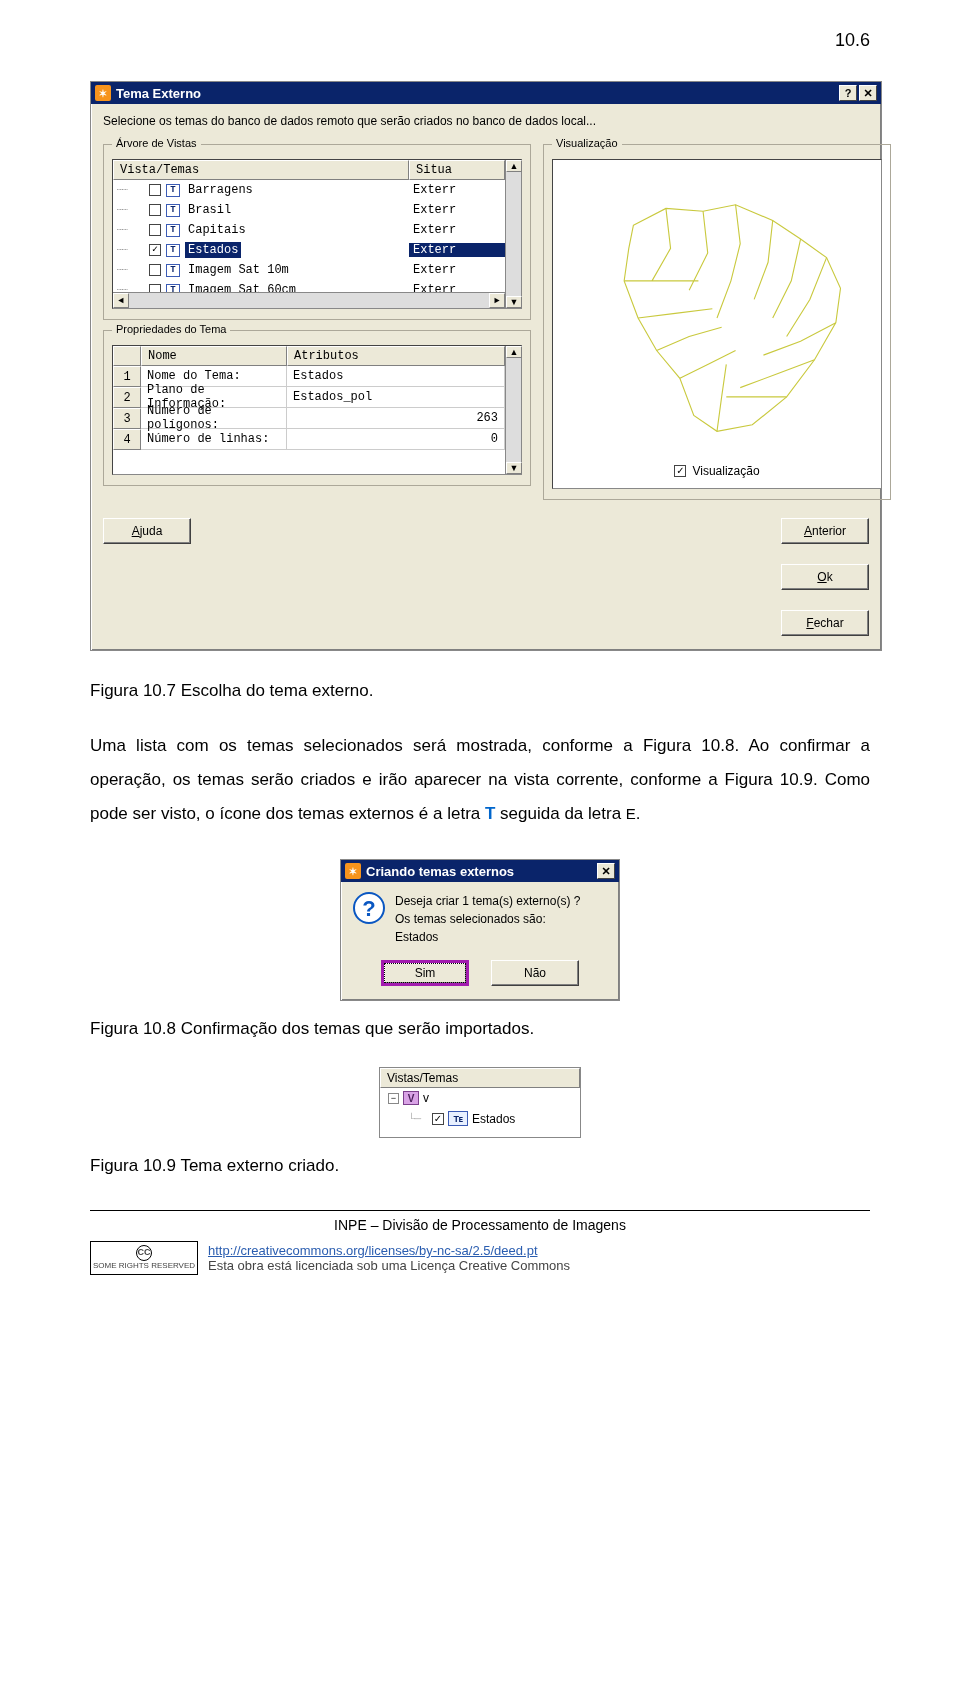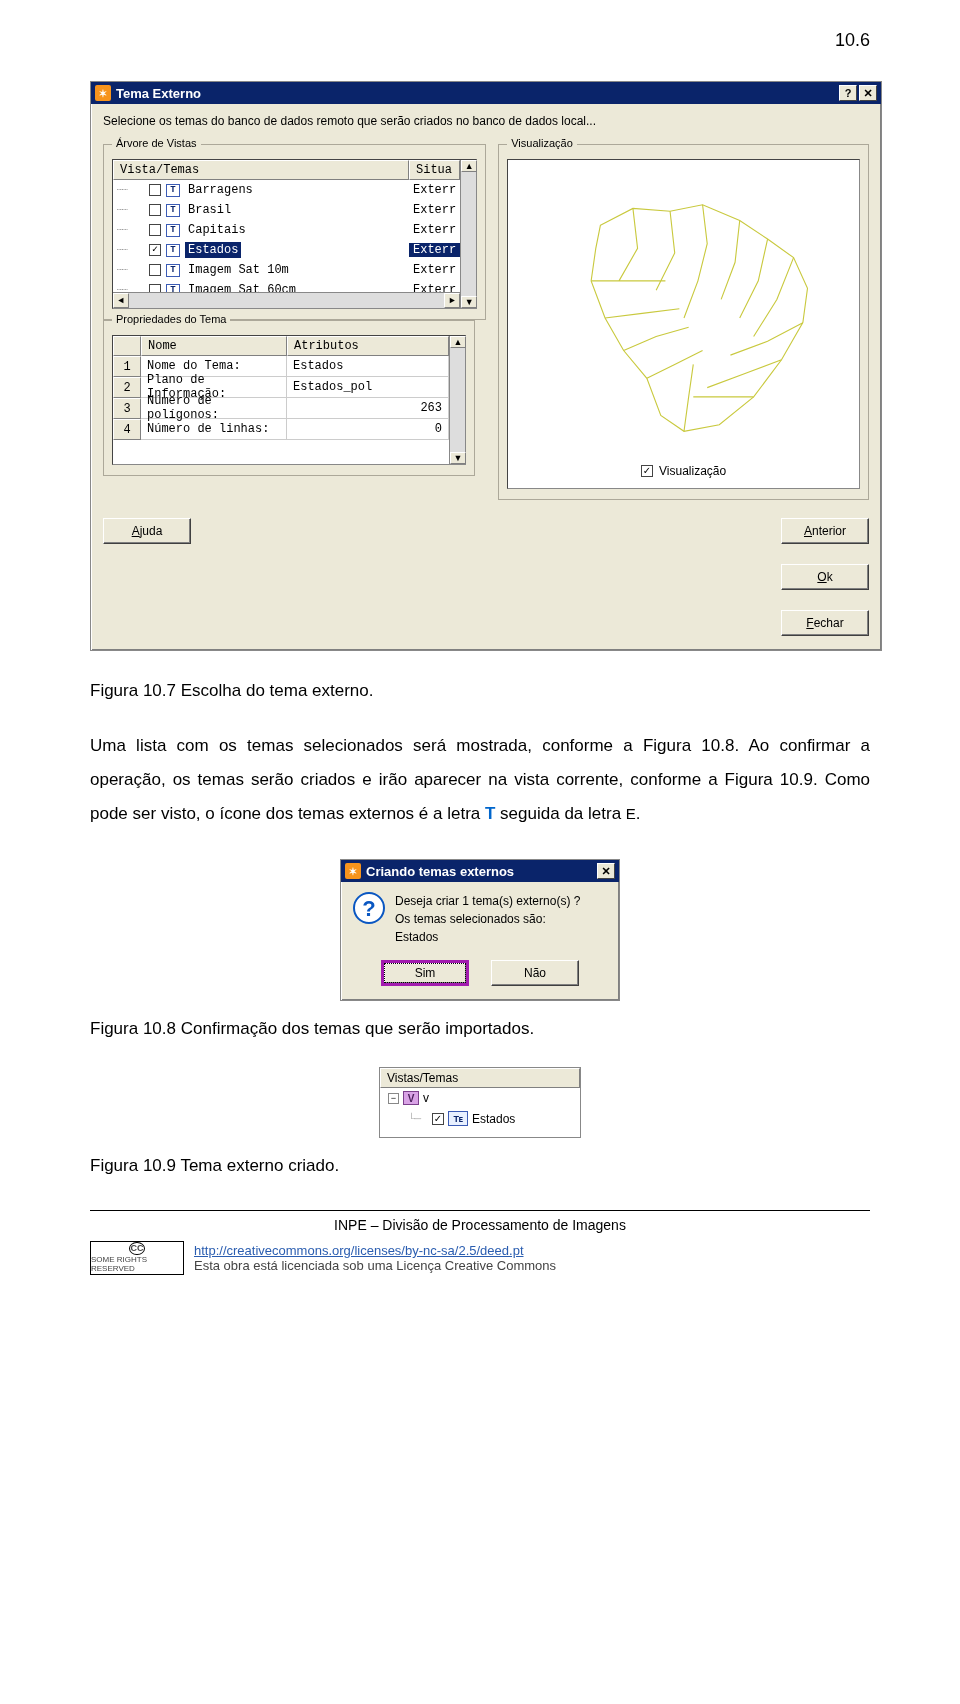--- a/index.html
+++ b/index.html
@@ -83,21 +83,21 @@
     position: absolute;
     top: -8px;
     left: 8px;
     background: #ece9d8;
     padding: 0 4px;
     font-size: 11px;
     text-align: right;
   }
   .tree-group { flex: 0 0 372px; }
   .viz-group { flex: 1; }
-  .props-group { width: 372px; margin-top: 0; }
+  .props-group { width: 428px; margin-top: 10px; }
   
   .table-wrap {
     background: #fff;
     border: 1px solid #888;
     border-top-color: #444; border-left-color: #444;
     height: 150px;
     display: flex;
     flex-direction: column;
   }
   .table-wrap.props { height: 130px; }
@@ -357,21 +357,21 @@
     margin-bottom: 8px;
   }
   .cc-row {
     display: flex;
     align-items: center;
     gap: 10px;
     font-size: 13px;
     color: #444;
   }
   .cc-badge {
-    width: 94px;
+    width: 108px;
     height: 34px;
     border: 1px solid #000;
     background: #fff;
     display: flex;
     align-items: center;
     flex-direction: column;
     justify-content: center;
     font-size: 8px;
     line-height: 1.1;
   }

